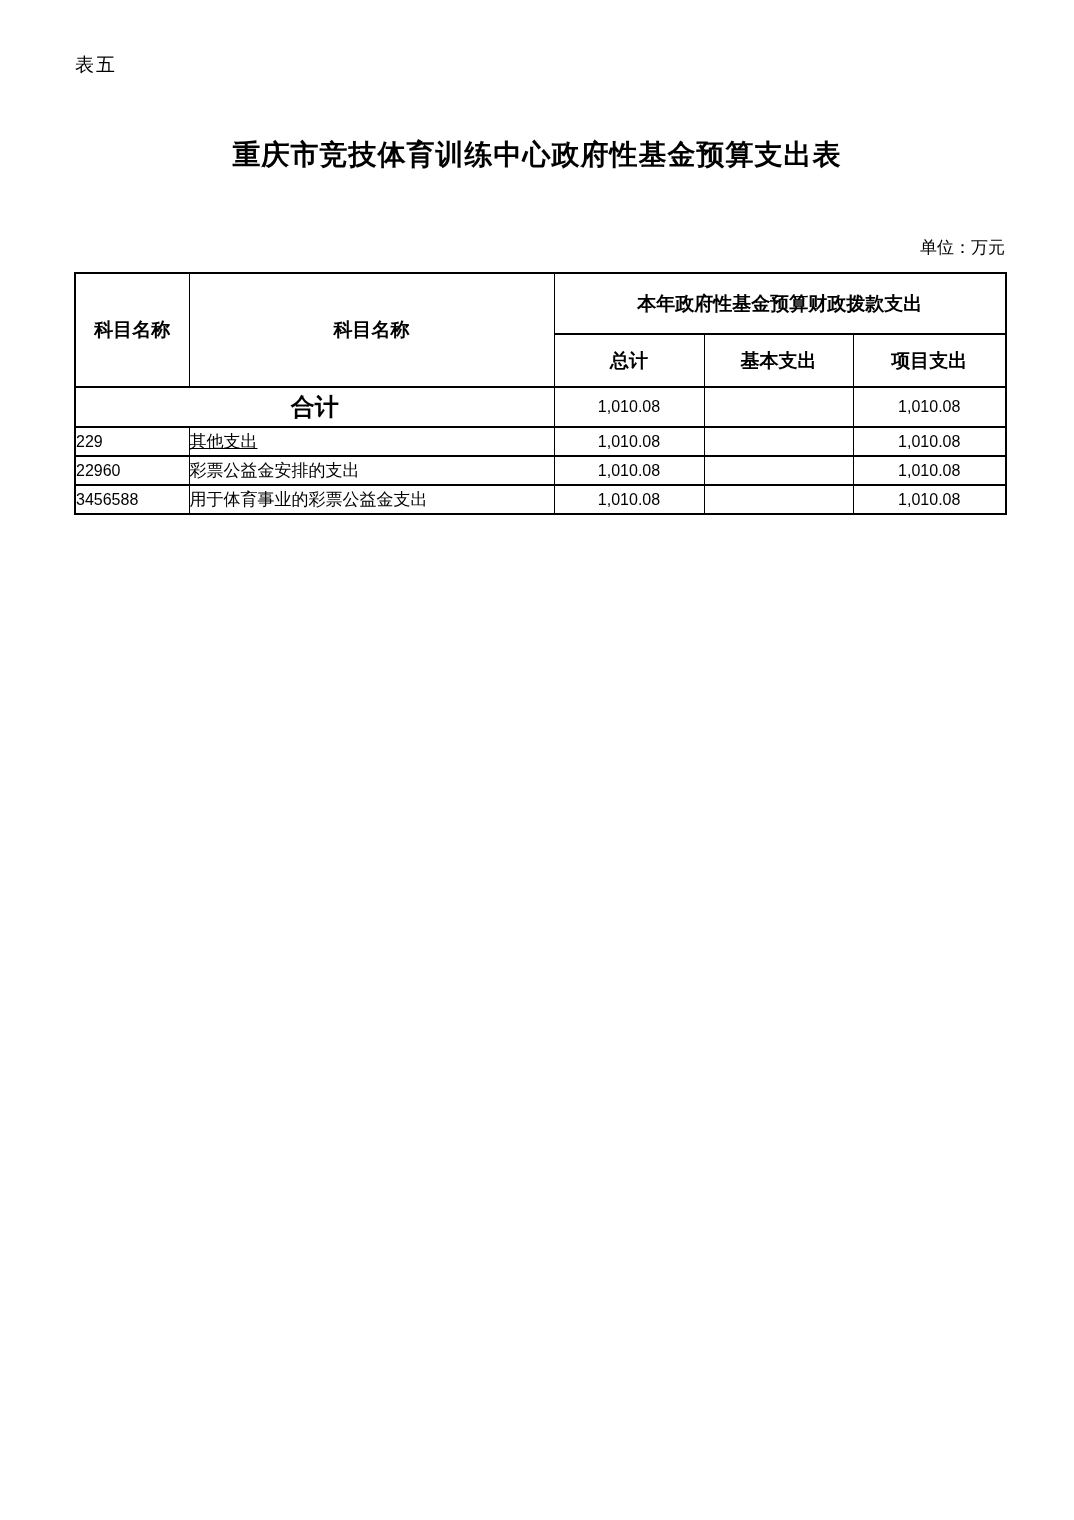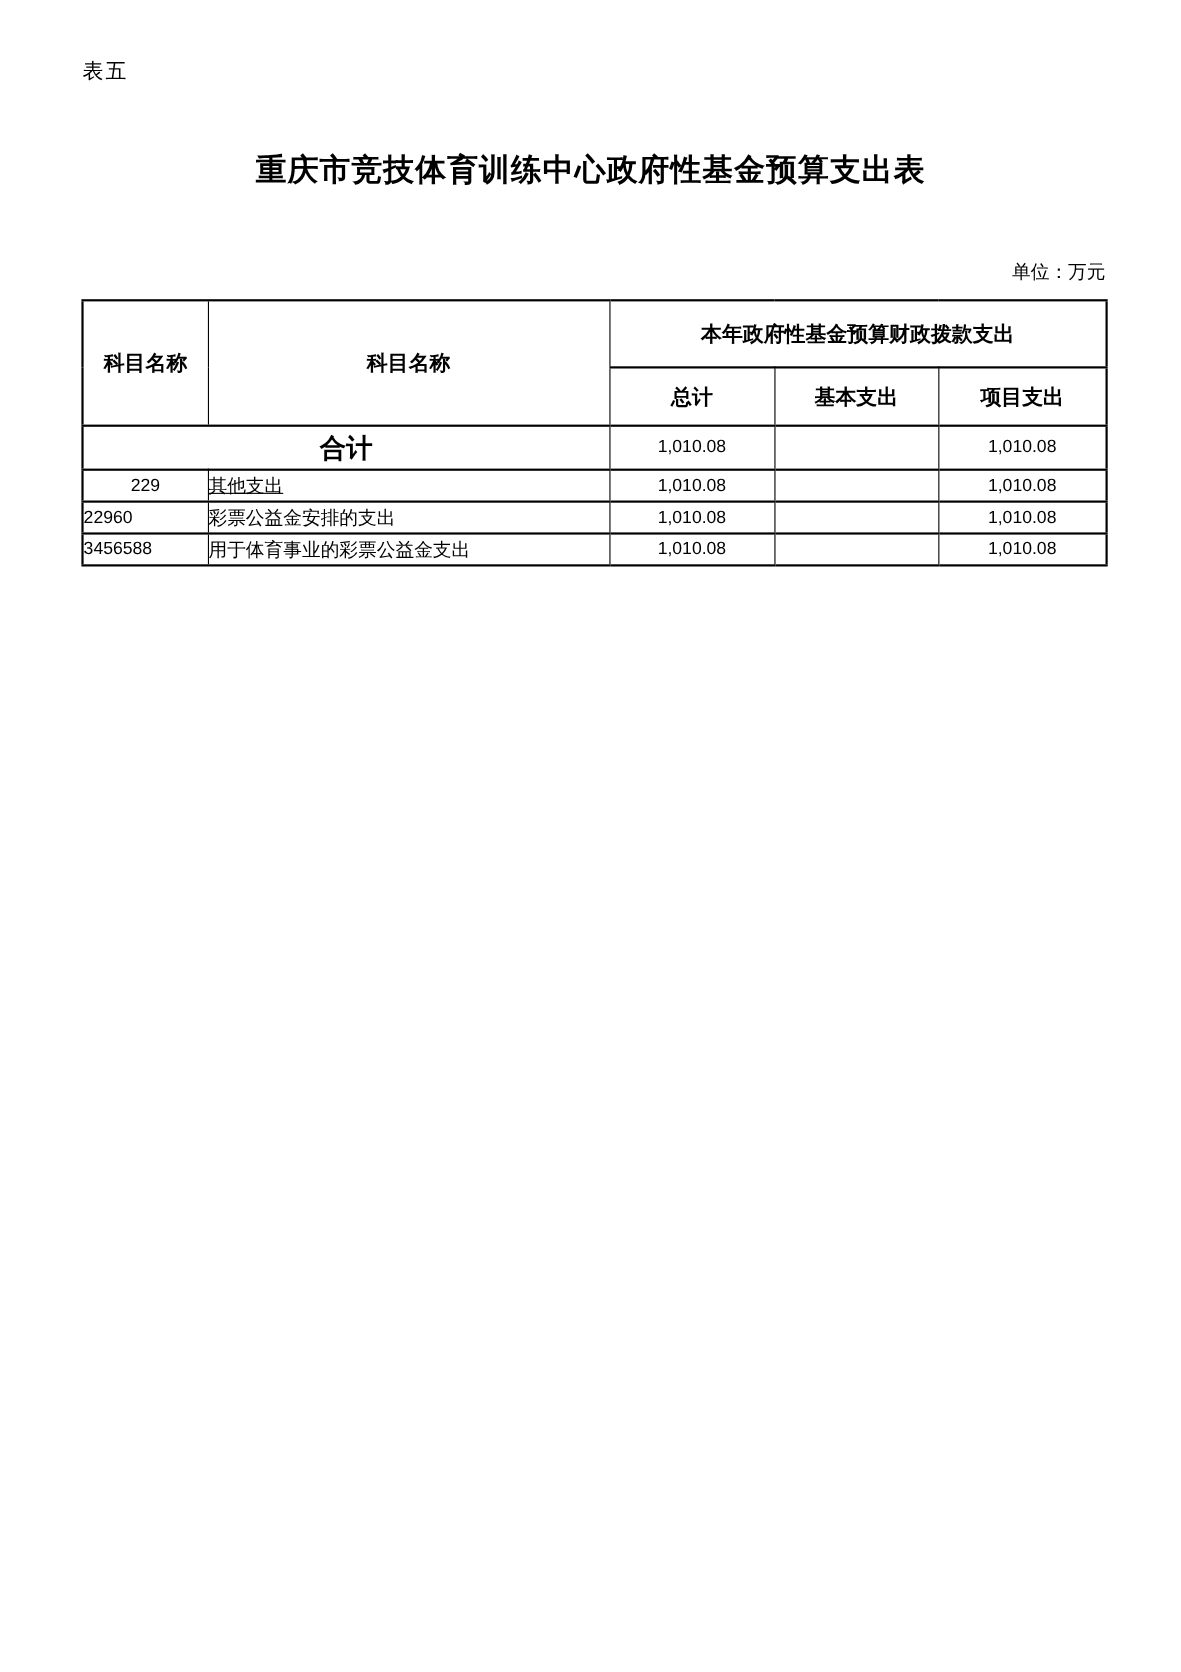--- a/index.html
+++ b/index.html
@@ -82,21 +82,21 @@
     text-align: left;
     vertical-align: middle;
   }
   td.cell-num {
     font-family: Liberation Sans, sans-serif;
     font-size: 16px;
     text-align: center;
     vertical-align: middle;
     padding-right: 4px;
   }
-  td.code-lvl0 { padding-left: 3px; text-align: center; }
+  td.code-lvl0 { padding-left: 3px; }
   td.code-lvl1 { padding-left: 22px; }
   td.code-lvl2 { padding-left: 38px; }
   td.name-lvl0 { padding-left: 6px; text-decoration: underline; }
   td.name-lvl1 { padding-left: 26px; }
   td.name-lvl2 { padding-left: 46px; }
   col.c-code { width: 114px; }
   col.c-name { width: 365px; }
   col.c-total { width: 150px; }
   col.c-basic { width: 149px; }
   col.c-project { width: 153px; }

